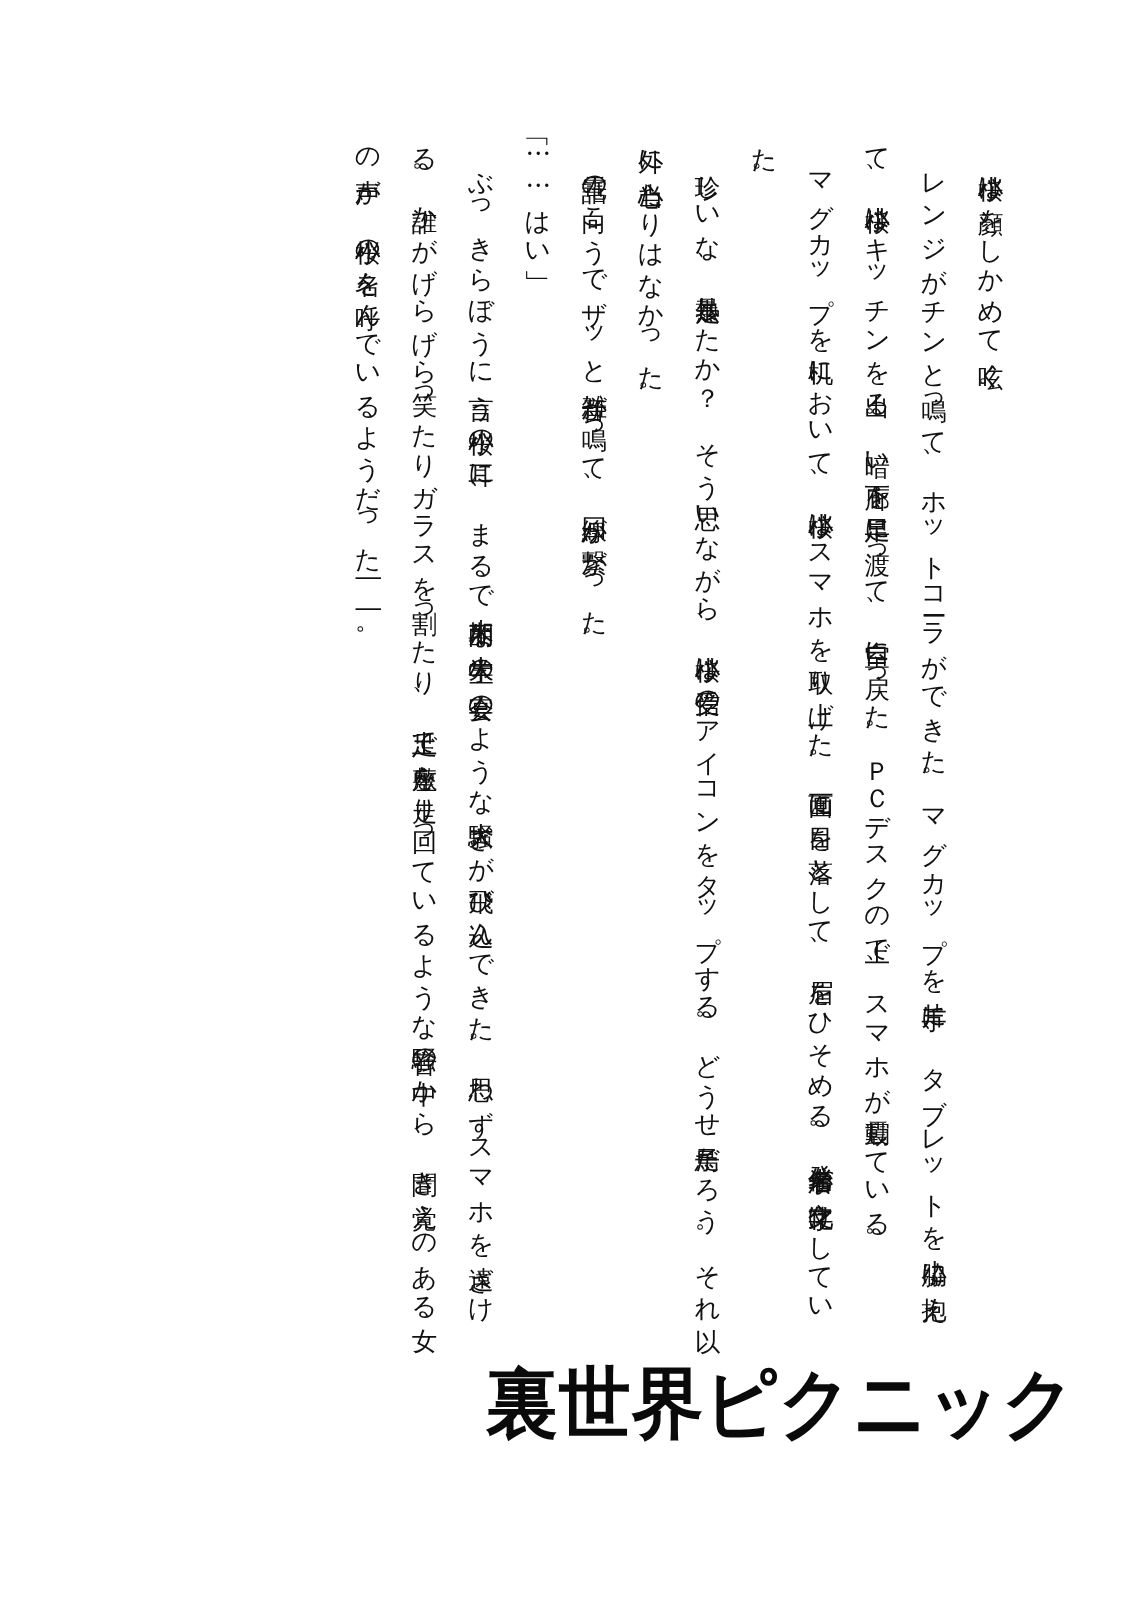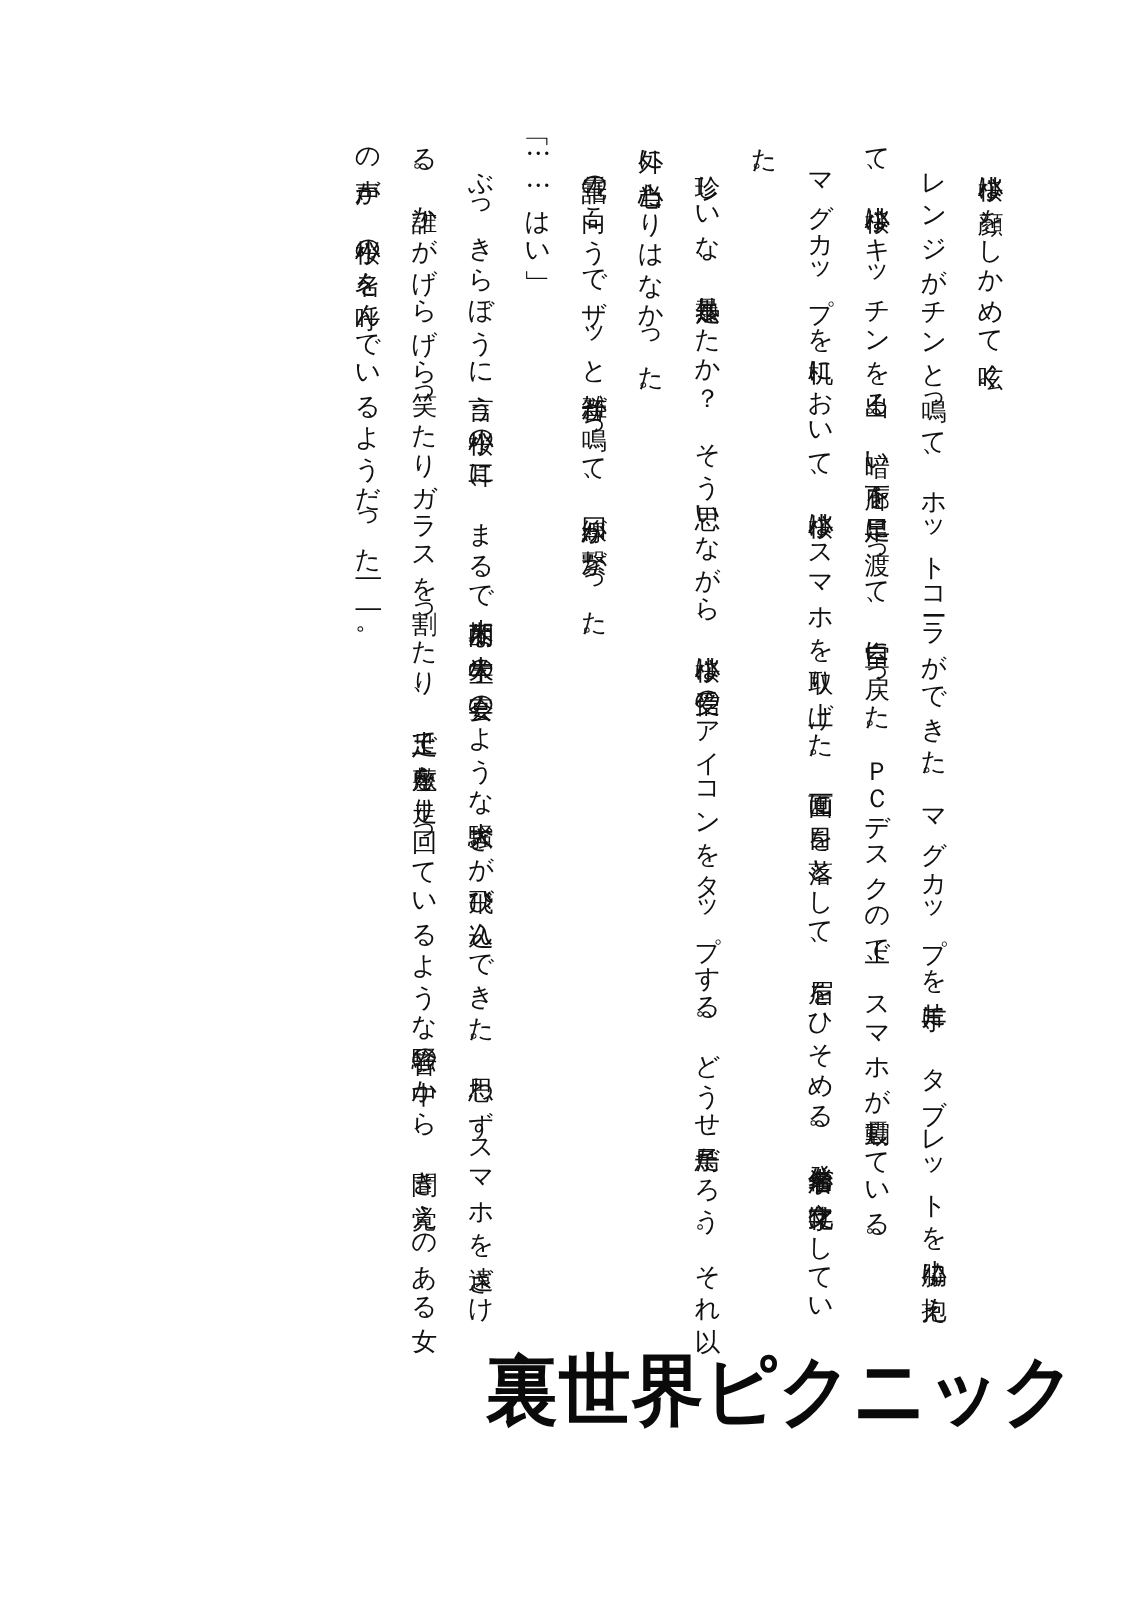--- a/index.html
+++ b/index.html
@@ -44,20 +44,21 @@
   }
 
   
   .title-mark {
     position: absolute;
     left: 486px;
     top: 1355px;
     width: 520px;
     height: 96px;
     display: flex;
+    align-items: center;
     justify-content: flex-start;
   }
   .title-mark .glyphs {
     font-family: "DejaVu Serif", "Liberation Serif", serif;
     font-weight: bold;
     font-size: 72px;
     line-height: 1;
     letter-spacing: 0.01em;
     color: #0a0a0a;
     white-space: nowrap;

